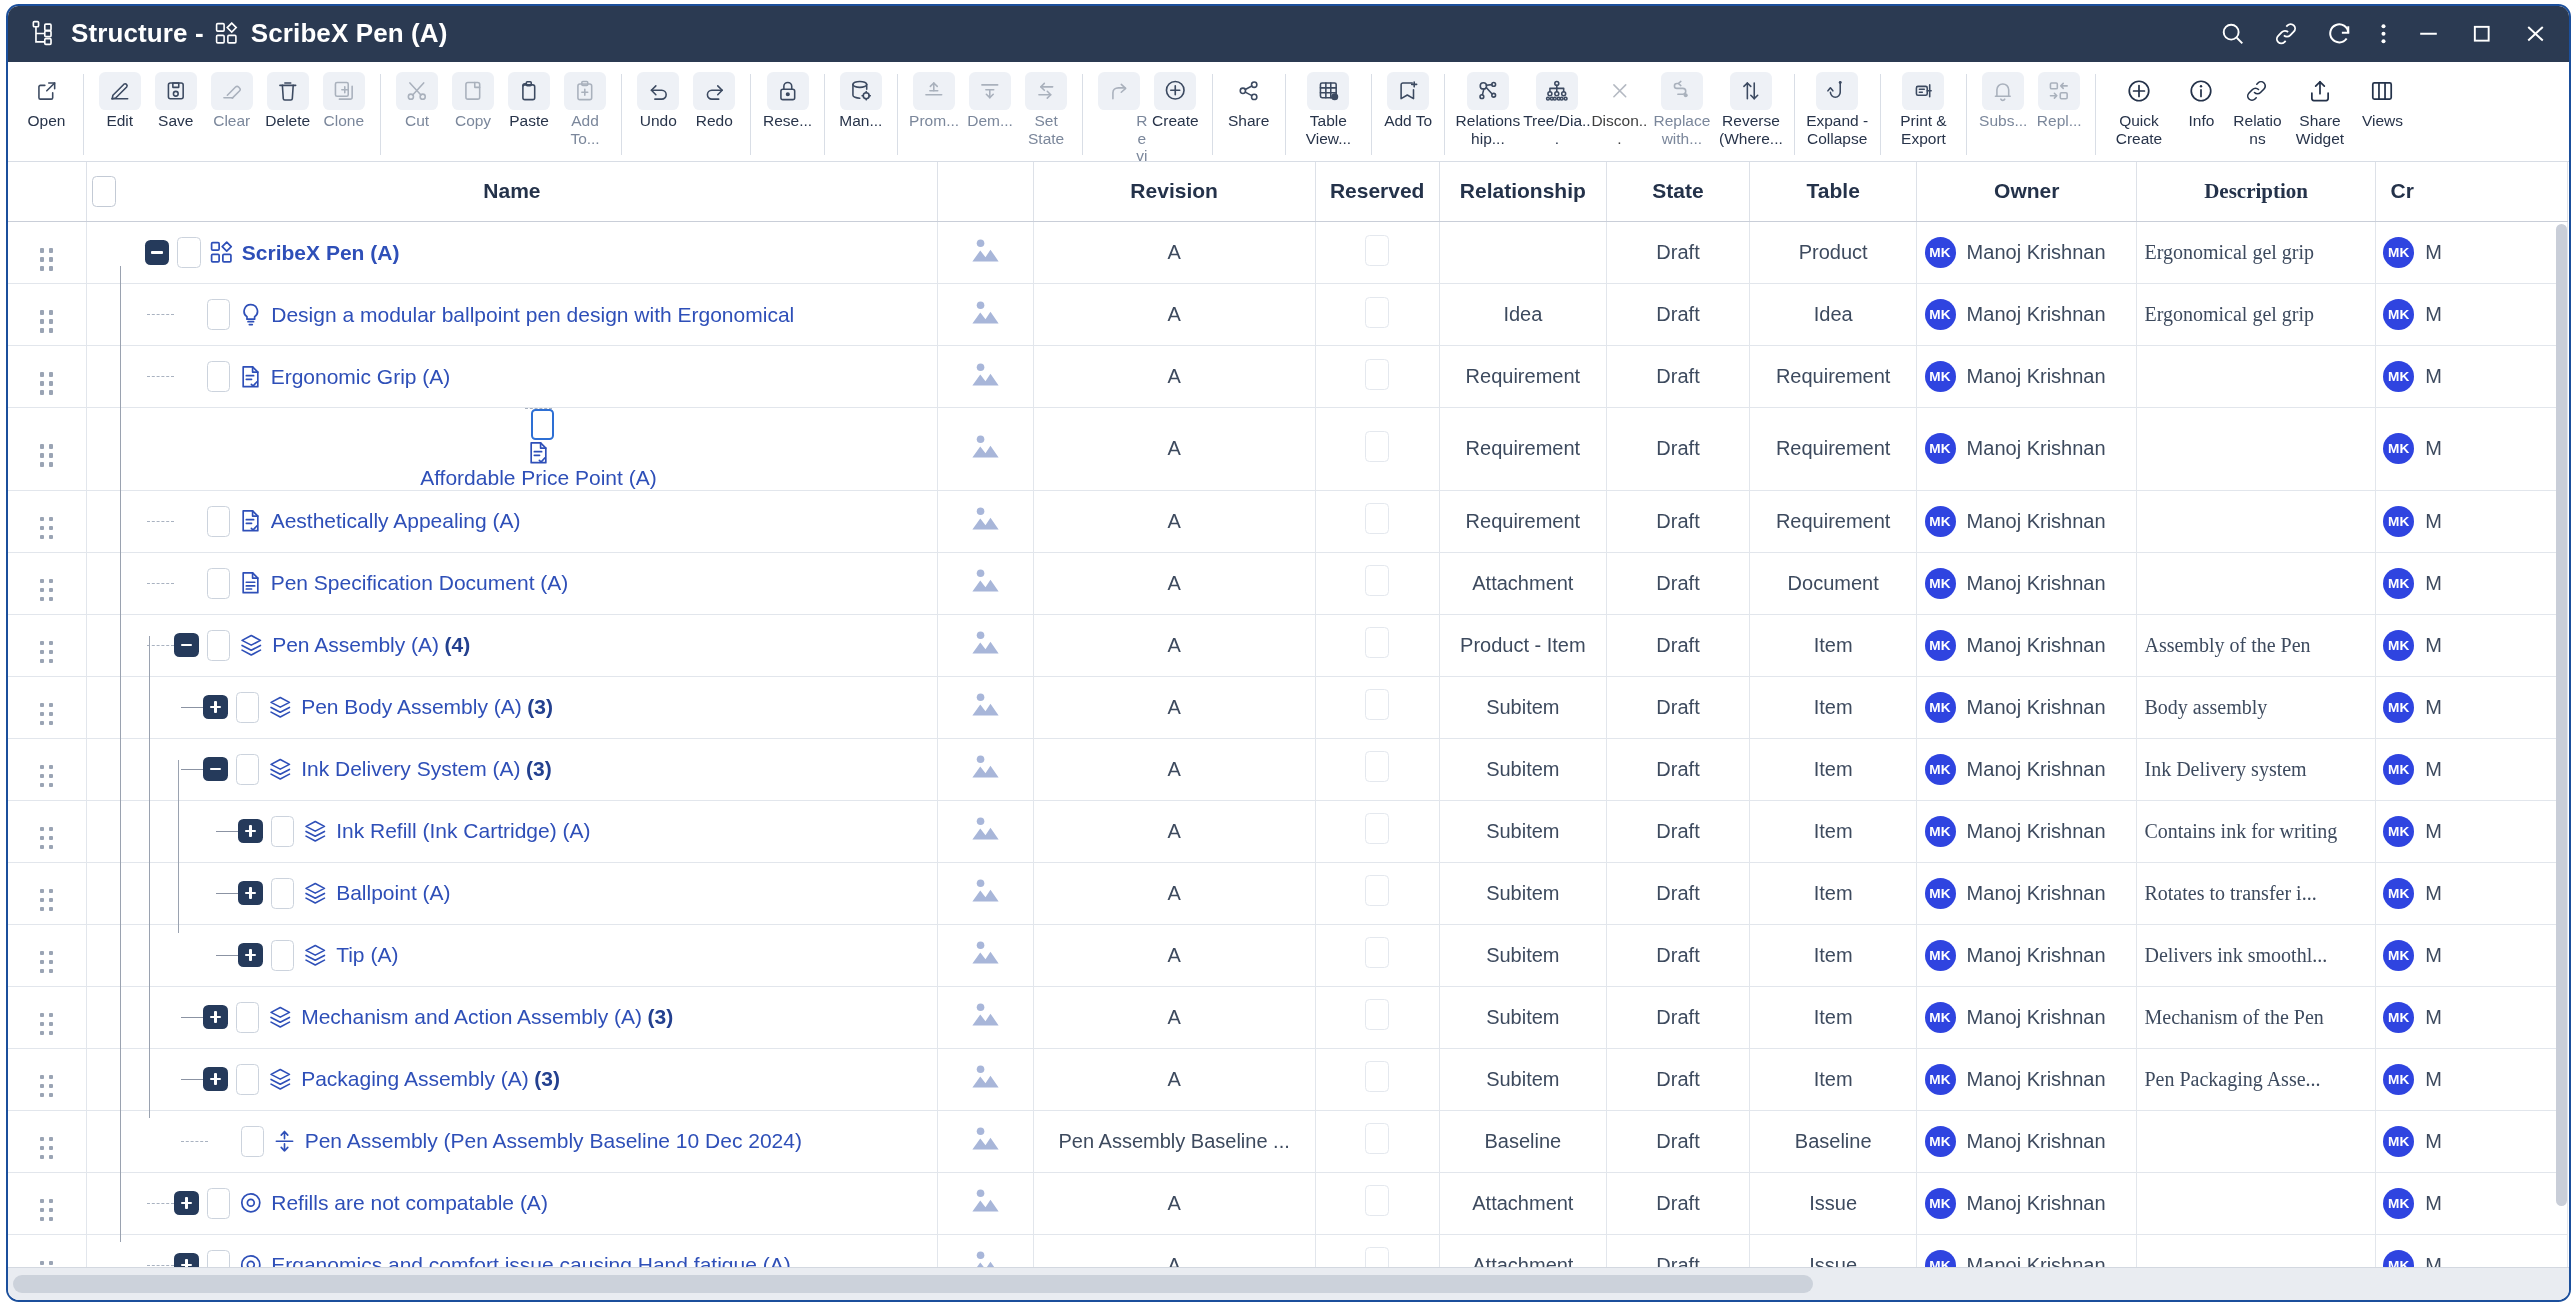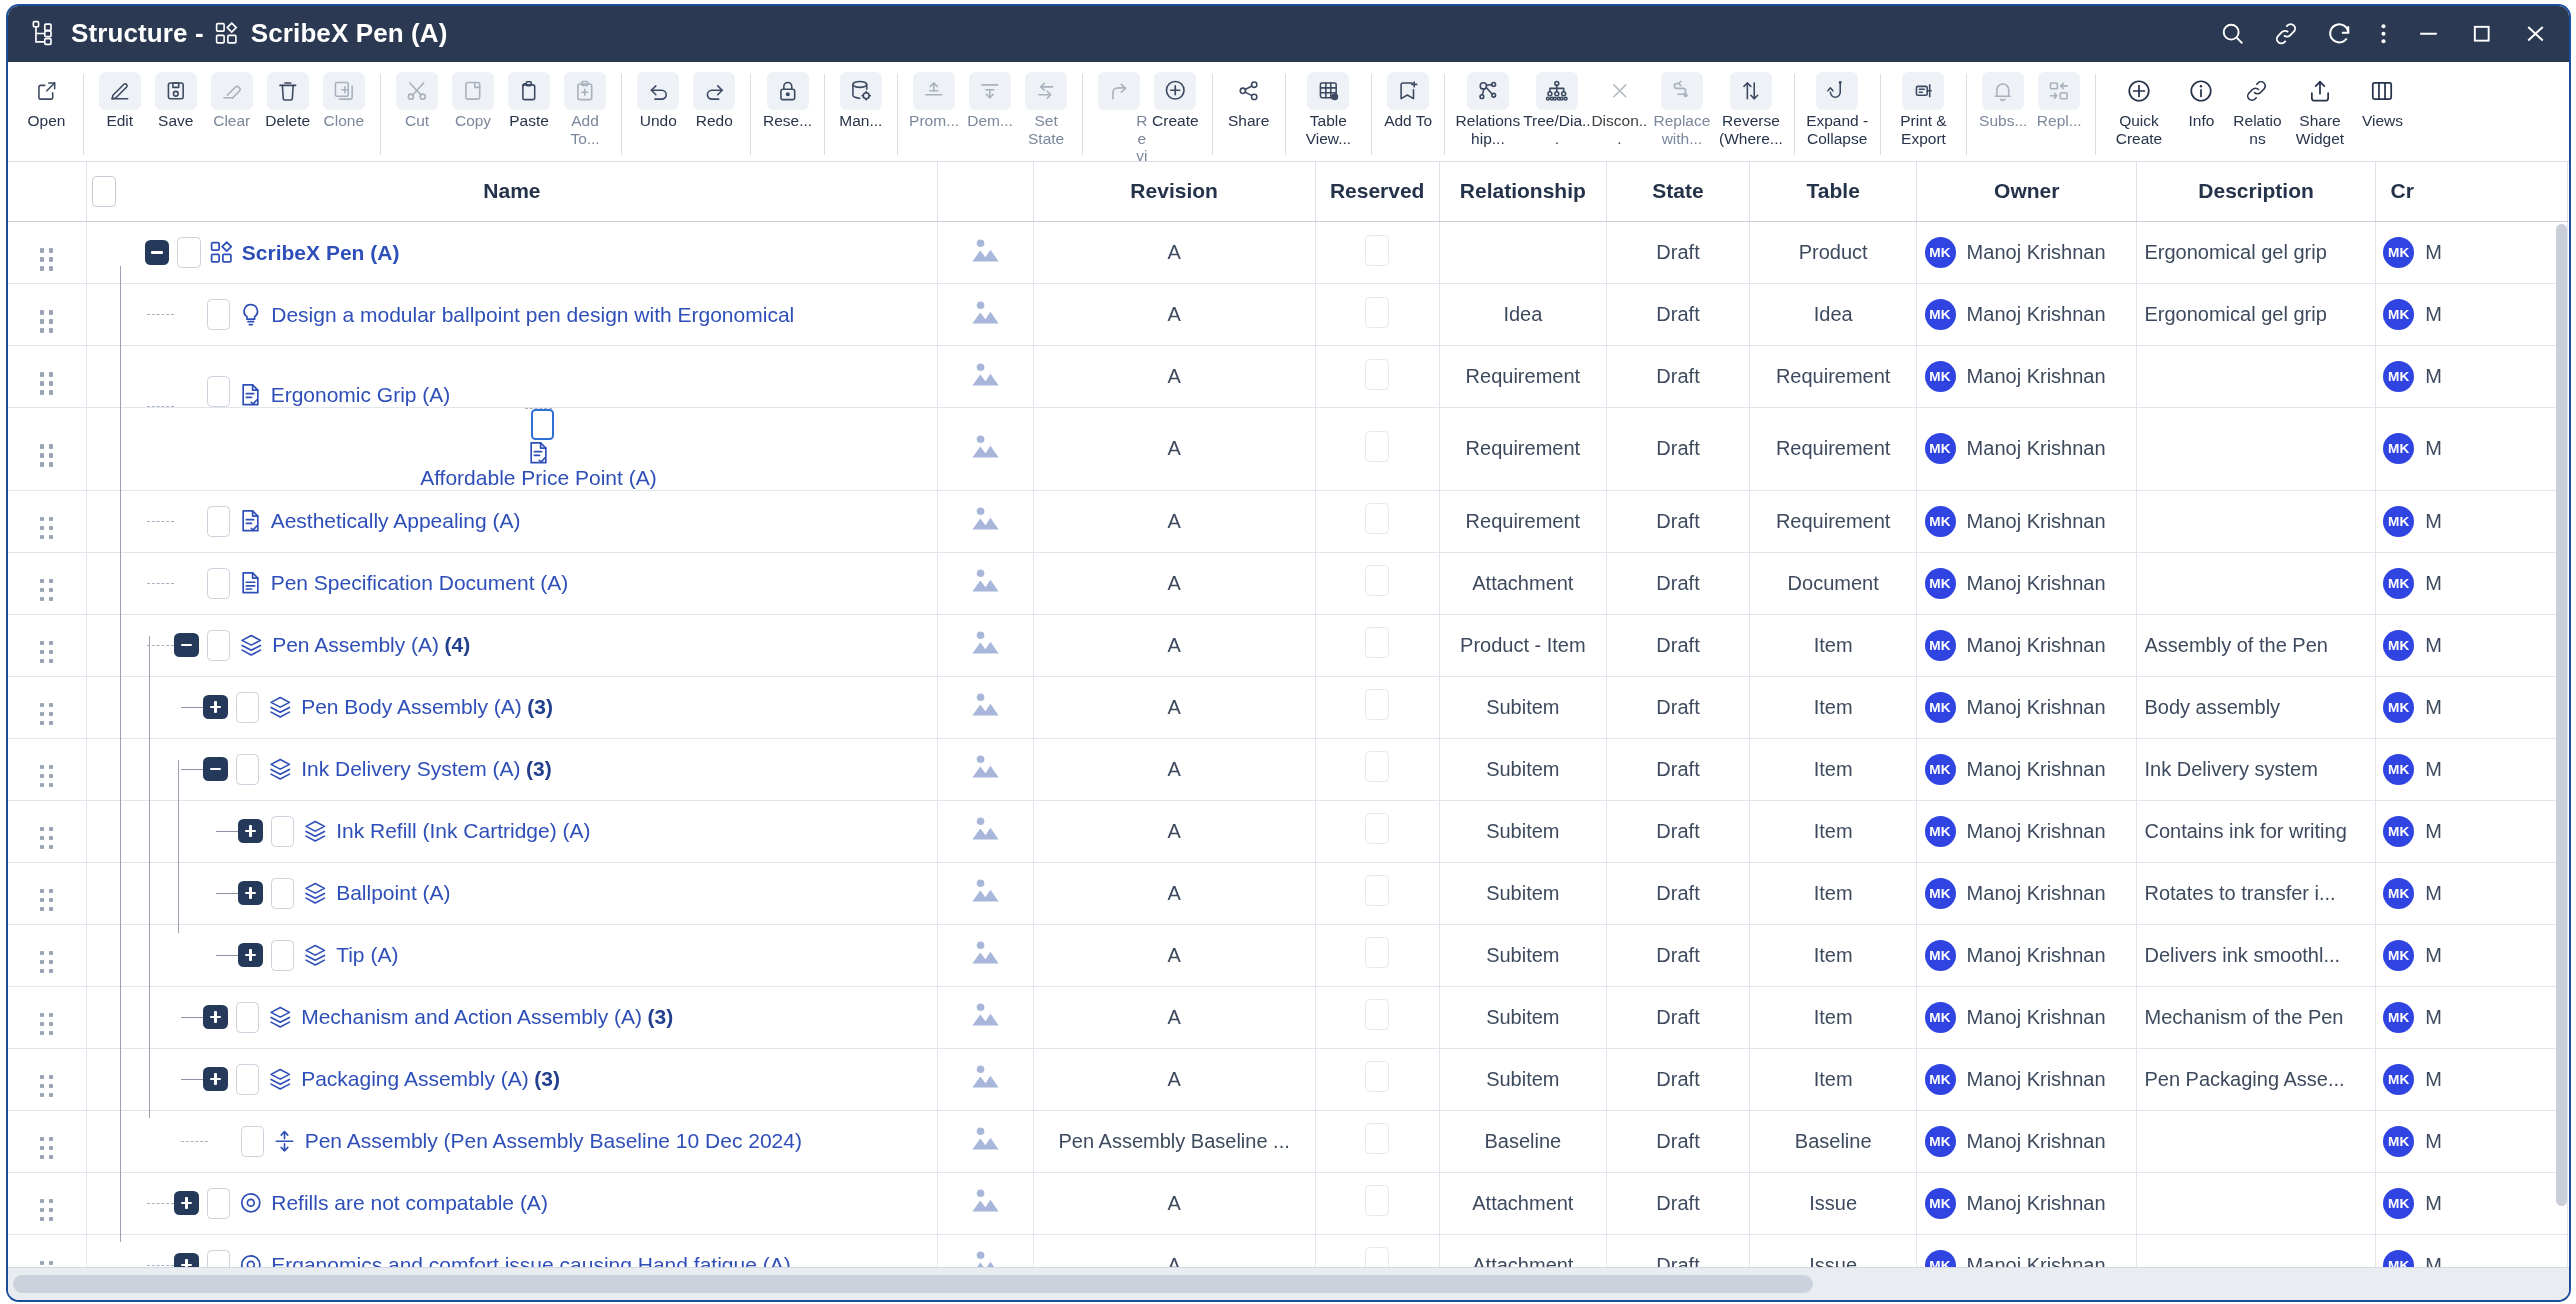--- a/index.html
+++ b/index.html
@@ -139,21 +139,21 @@
   }
   td.c-grip, th.c-grip { width: 75px; text-align: center; border-right: 0.9px solid #e2e6ec; }
   td.c-name, th.c-name { width: 809px; }
   td.c-img, th.c-img { width: 91px; text-align: center; }
   td.c-rev, th.c-rev { width: 268px; text-align: center; }
   td.c-resv, th.c-resv { width: 118px; text-align: center; }
   td.c-rel, th.c-rel { width: 159px; text-align: center; }
   td.c-state, th.c-state { width: 136px; text-align: center; }
   td.c-type, th.c-type { width: 159px; text-align: center; }
   td.c-owner, th.c-owner { width: 209px; }
-  td.c-desc, th.c-desc { width: 227px; }
+  td.c-desc, th.c-desc { width: 227px; font-family: Liberation Serif, serif; }
   td.c-cr, th.c-cr { width: 182px; }
 
   .grip {
     display: inline-grid;
     grid-template-columns: repeat(2, 4.5px);
     grid-template-rows: repeat(3, 4.5px);
     gap: 4.5px;
     cursor: grab;
   }
   .grip i { width: 4.5px; height: 4.5px; background: #9aa4b4; border-radius: 0.9px; display: block; }
@@ -909,21 +909,21 @@
         <span class="grip">
                 <i></i>
                 <i></i>
                 <i></i>
                 <i></i>
                 <i></i>
                 <i></i>
               </span>
       </td>
       <td class="c-name">
-        <div class="namecell" style="padding-left:53px;align-items:flex-end;">
+        <div class="namecell" style="padding-left:53px;">
           <span class="dashline"></span>
                 <span class="spacer" style="width:24.5px"></span>
           <span class="row-check" style="margin-left:8.2px;"></span>
           <span class="node-icon">
                   <svg width="23" height="25.5" viewBox="0 0 22 24" fill="none" stroke="#2e4fb8" stroke-width="1.6" stroke-linecap="round" stroke-linejoin="round">
                     <path d="M4 2.5h9l5 5v14H4Z"></path>
                     <path d="M13 2.5v5h5"></path>
                     <path d="M7 11h7M7 14.5h5"></path>
                     <path d="M11.8 19.2 13.4 21 17 17"></path>
                   </svg>

